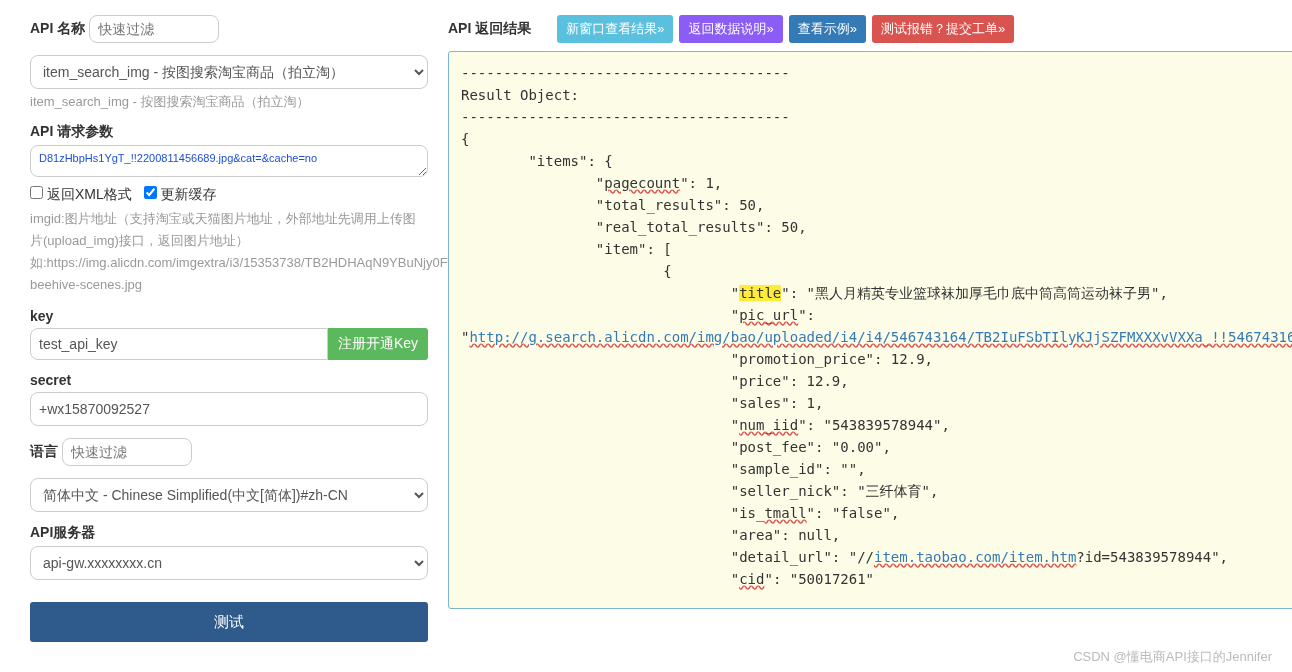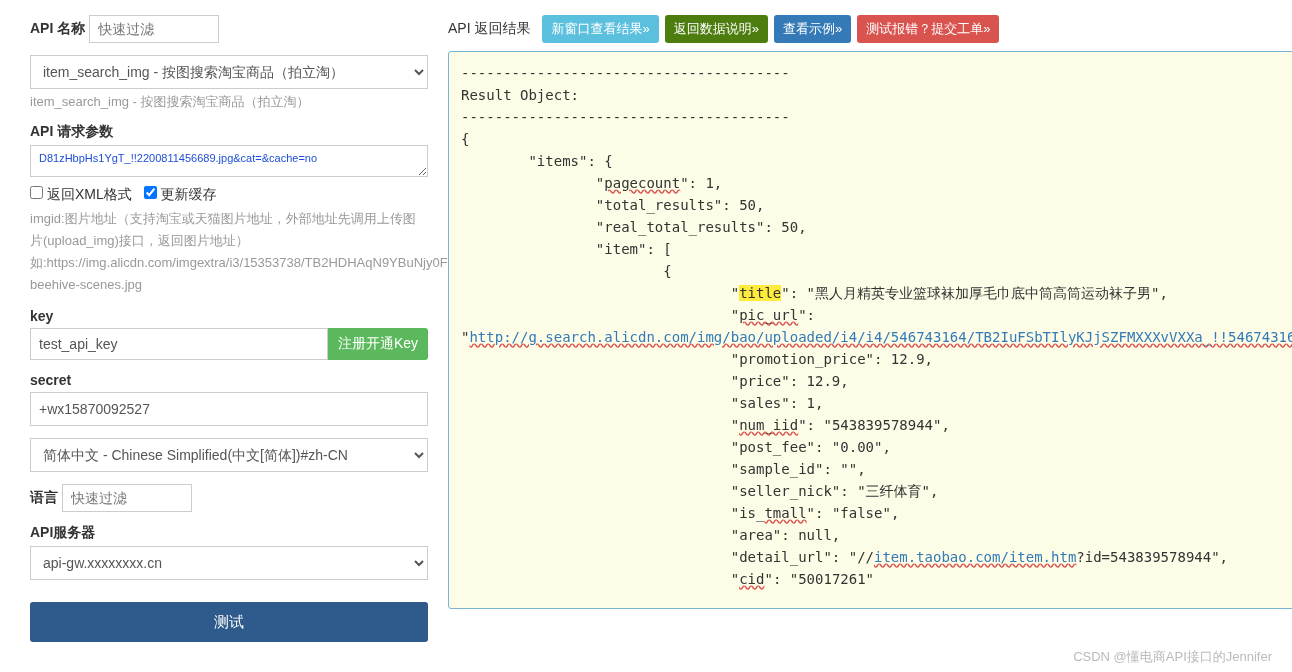--- a/index.html
+++ b/index.html
@@ -4,41 +4,41 @@
 <style>
   * { box-sizing: border-box; margin: 0; padding: 0; }
   body { font-family: "Helvetica Neue", Helvetica, Arial, sans-serif; font-size: 14px; color: #333; background: #fff; }
   .container { display: flex; width: 1292px; height: 672px; padding: 15px 30px 0 30px; }
   .left { width: 398px; flex-shrink: 0; }
   .right { flex: 1; padding-left: 20px; }
   .form-row { margin-bottom: 12px; }
   .lbl { font-weight: bold; display: inline-block; margin-bottom: 4px; }
   .lbl-inline { font-weight: bold; margin-right: 0; }
   input[type=text], select, textarea {
-    border: 1px solid #ccc; border-radius: 0; padding: 5px 8px; font-size: 14px;
+    border: 1px solid #ccc; border-radius: 8px; padding: 5px 8px; font-size: 14px;
     font-family: inherit; background: #fff; color: #555;
   }
   .small-filter { width: 130px; height: 28px; vertical-align: middle; }
   .full-select { width: 100%; height: 34px; }
   .full-input { width: 100%; height: 34px; }
   .ta { width: 100%; height: 32px; resize: both; font-size: 11px; line-height: 1.3; color:#1d4ed8; }
   .help { color: #999; font-size: 13px; line-height: 1.7; margin-top: 4px; }
   .chk-row { margin: 6px 0 4px 0; font-size: 14px; }
   .chk-row label { margin-right: 8px; }
   .key-row { display: flex; }
   .key-row input { flex: 1; border-top-right-radius: 0; border-bottom-right-radius: 0; }
   .btn { display: inline-block; border: none; border-radius: 3px; cursor: pointer; color: #fff; font-size: 14px; }
   .btn-green { background: #5cb85c; padding: 7px 10px; border-top-left-radius: 0; border-bottom-left-radius: 0; }
   .btn-test { background: #2e5b8c; width: 100%; height: 40px; font-size: 15px; margin-top: 10px; font-family: Liberation Serif, serif; }
   .right-header { display: flex; align-items: center; gap: 6px; margin-bottom: 8px; }
-  .right-header .title { font-weight: normal; margin-right: 6px; }
+  .right-header .title { font-weight: bold; margin-right: 20px; }
   .tag { display: inline-block; padding: 5px 9px; border-radius: 3px; color: #fff; font-size: 13px; cursor: pointer; }
   .tag-blue { background: #337ab7; }
   .tag-cyan { background: #5bc0de; text-align: right; }
-  .tag-orange { background: #4d7c0f; }
+  .tag-orange { background: #8b5cf6; }
   .tag-red { background: #d9534f; }
   .result-box {
     border: 1px solid #7ab5d3; background: #fdfde7; border-radius: 3px;
     height: 558px; overflow: auto; padding: 10px 12px; font-family: Consolas, Menlo, monospace;
     font-size: 14px; line-height: 22px; color: #333; resize: both;
   }
   .result-box .hl { background: #ffeb3b; }
   .result-box .link { color: #337ab7; text-decoration: underline; text-decoration-color: #d9534f; text-decoration-style: wavy; }
   .result-box .ul-red { text-decoration: underline; text-decoration-color: #d9534f; text-decoration-style: wavy; }
   .watermark { position: absolute; right: 20px; bottom: 6px; color: #bbb; font-size: 13px; }
@@ -78,27 +78,27 @@
         <button class="btn btn-green">注册开通Key</button>
       </div>
     </div>
 
     <div class="form-row">
       <div class="lbl">secret</div>
       <input type="text" class="full-input" value="+wx15870092527" style="">
     </div>
 
     <div class="form-row">
+      <span class="lbl-inline">语言</span>
+      <input type="text" class="small-filter" placeholder="快速过滤" style="">
+    </div>
+    <div class="form-row">
       <select class="full-select">
         <option>简体中文 - Chinese Simplified(中文[简体])#zh-CN</option>
       </select>
-    </div>
-    <div class="form-row">
-      <span class="lbl-inline">语言</span>
-      <input type="text" class="small-filter" placeholder="快速过滤" style="">
     </div>
 
     <div class="form-row">
       <div class="lbl">API服务器</div>
       <select class="full-select">
         <option>api-gw.xxxxxxxx.cn</option>
       </select>
     </div>
 
     <button class="btn btn-test">测试</button>

